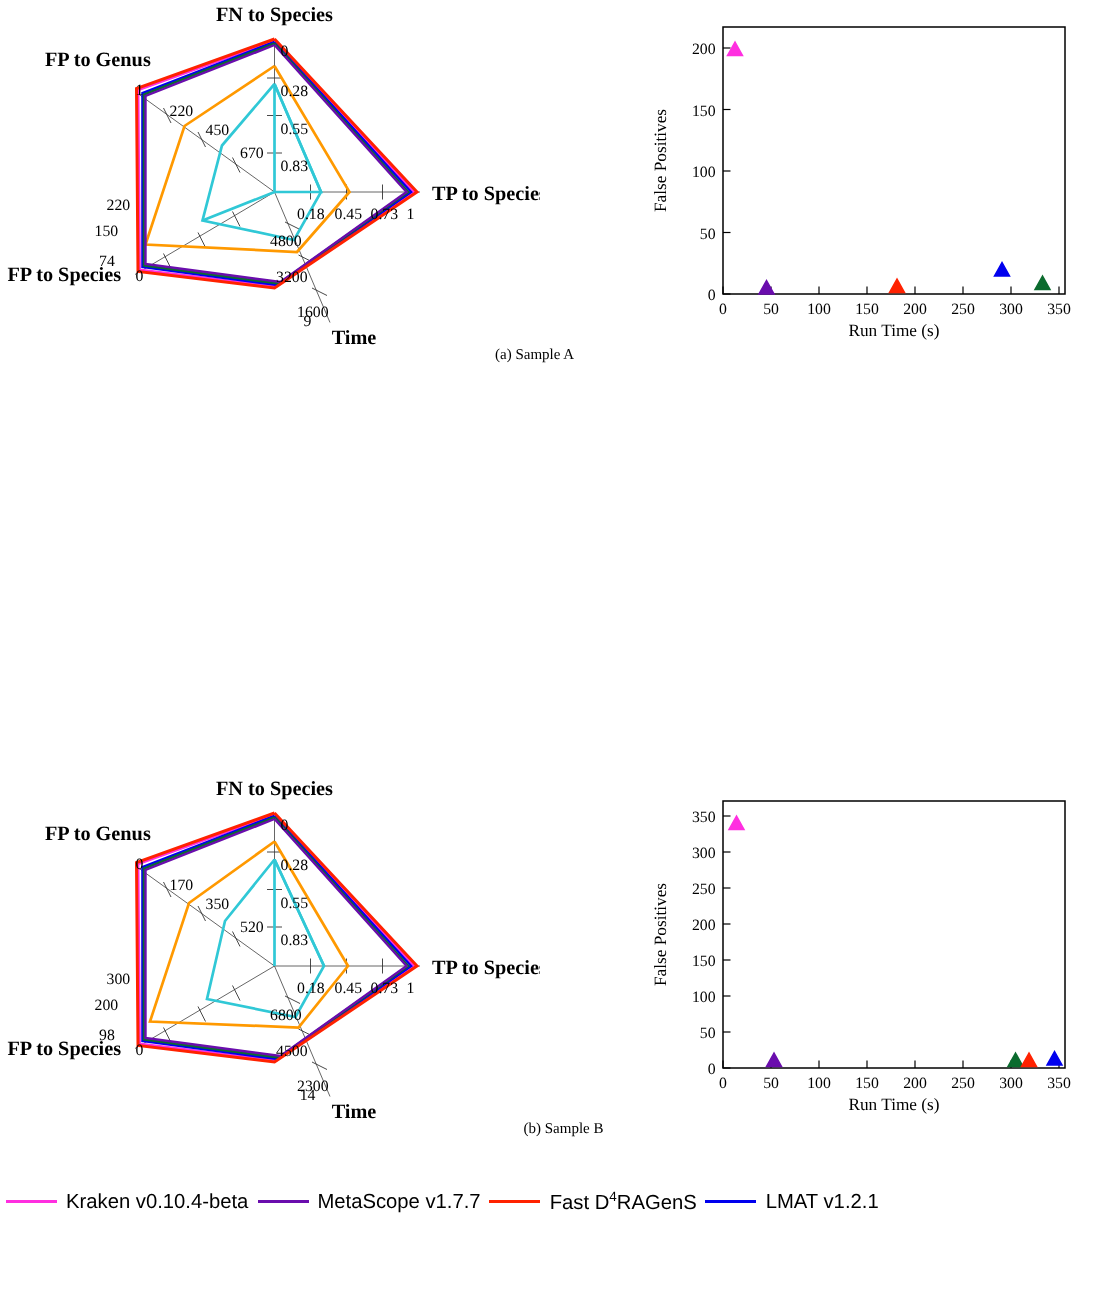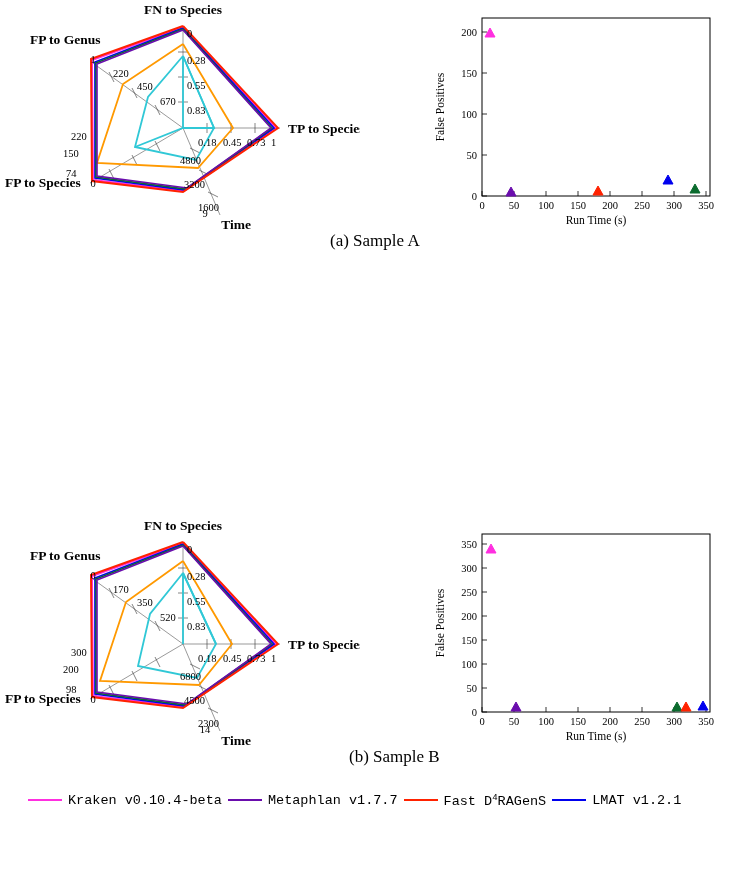--- a/index.html
+++ b/index.html
@@ -5,26 +5,26 @@
   html,body{margin:0;padding:0;}
   body{
     width:742px;height:869px;background:#ffffff;
     font-family:"Liberation Serif", serif;
     color:#000;position:relative;overflow:hidden;
   }
   .panel-row{position:relative;width:636px;height:258px;}
   .radar-wrap{position:absolute;left:0;top:0;width:360px;height:258px;}
   .scatter-wrap{position:absolute;left:430px;top:8px;width:300px;height:230px;}
   .caption{
-    position:absolute;font-size:17px;font-family:"Liberation Serif",serif;
+    position:absolute;font-size:10px;font-family:"Liberation Serif",serif;
   }
   svg{display:block;}
   .legend{
-    position:absolute;left:28px;top:790px;width:700px;height:60px;
-    font-family:Liberation Mono, monospace;font-size:13px;
+    position:absolute;left:4px;top:790px;width:700px;height:60px;
+    font-family:Liberation Sans, sans-serif;font-size:13px;
   }
   .legend-table{border-collapse:collapse;}
   .legend-table td{padding:2px 6px 2px 0;vertical-align:middle;white-space:nowrap;}
   .lg-line{display:inline-block;width:34px;height:0;border-top:2.2px solid #000;vertical-align:middle;margin-right:6px;}
   .lg-label{vertical-align:middle;font-size:13.5px;}
   sup{font-size:9px;vertical-align:super;}
 </style>
 </head>
 <body>
 
@@ -290,21 +290,21 @@
 </div>
 
 <div class="legend">
   <table class="legend-table">
     <tbody>
         <tr>
       <td>
         <span class="lg-line" style="border-top-color:#ff2fe0"></span><span class="lg-label">Kraken v0.10.4-beta</span>
       </td>
       <td>
-        <span class="lg-line" style="border-top-color:#6a0dad"></span><span class="lg-label">Metaphlan v1.7.7</span>
+        <span class="lg-line" style="border-top-color:#6a0dad"></span><span class="lg-label">MetaScope v1.7.7</span>
       </td>
       <td>
         <span class="lg-line" style="border-top-color:#ff2200"></span><span class="lg-label">Fast D<sup>4</sup>RAGenS</span>
       </td>
       <td>
         <span class="lg-line" style="border-top-color:#0000ee"></span><span class="lg-label">LMAT v1.2.1</span>
       </td>
     </tr>
   </tbody>
     </table>

